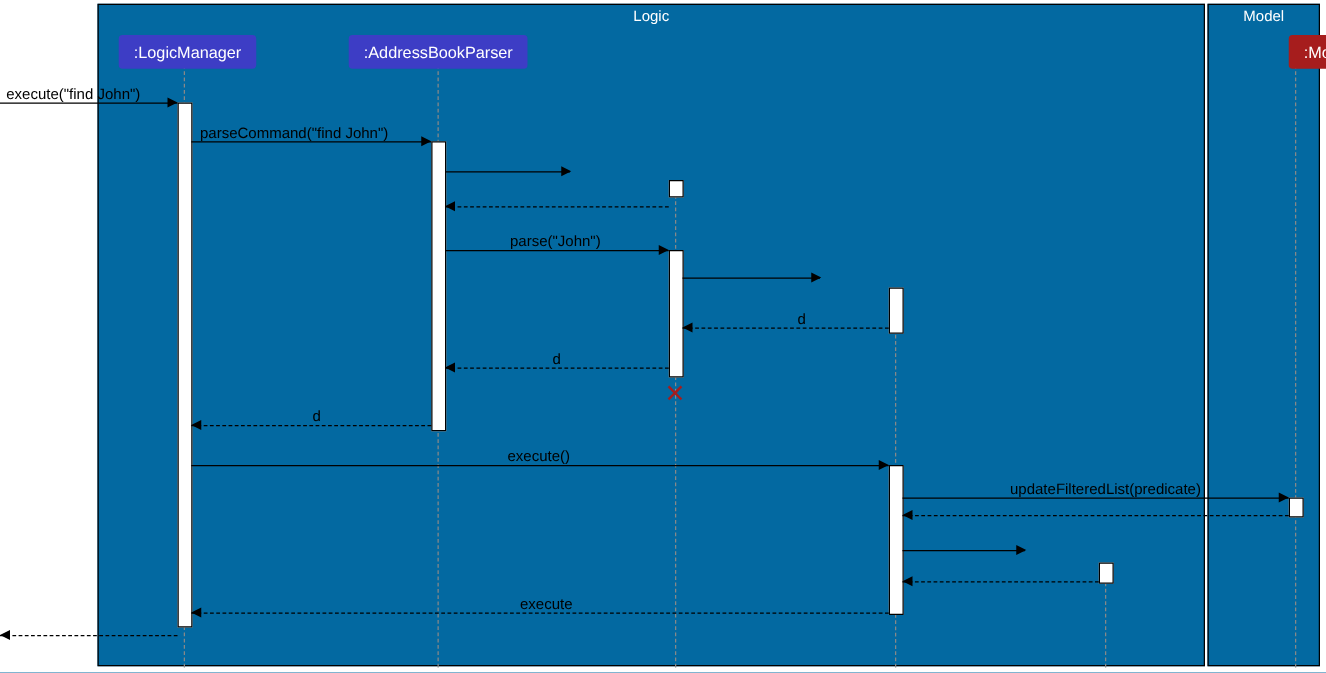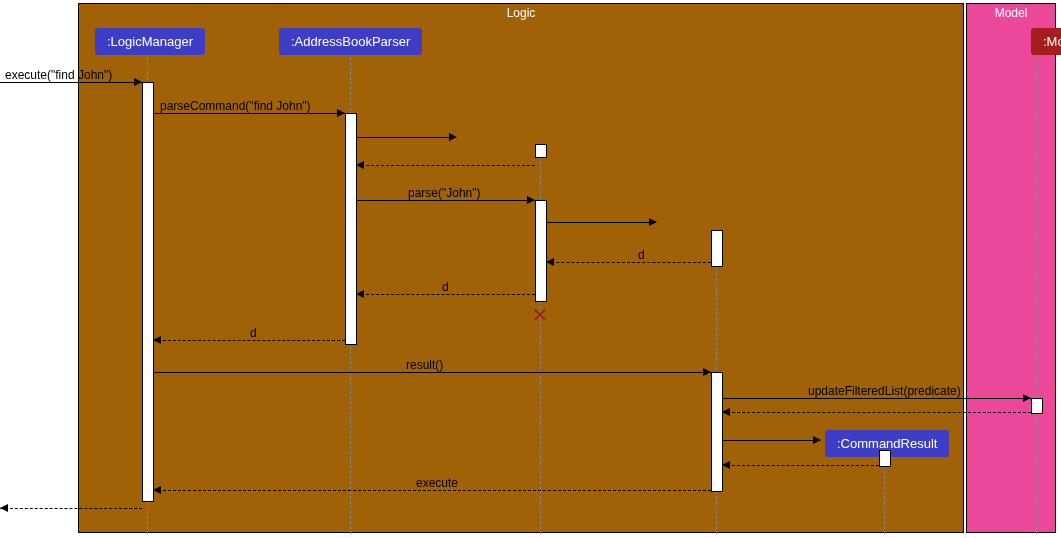--- a/index.html
+++ b/index.html
@@ -1,19 +1,19 @@
 <!DOCTYPE html>
 <html><head>
 <meta charset="utf-8">
 <style>
 body{margin:0;font-family:sans-serif;font-size:12px;background:#fff}
 .canvas{position:relative;width:1061px;height:538px}
 .box{position:absolute;border:1px solid #000}
-.logic-bg{background:#a16207}
-.model-bg{background:#ec4899}
+.logic-bg{background:#0369a1}
+.model-bg{background:#0369a1}
 .frame-title{position:absolute;top:2px;width:100%;text-align:center;color:#fff;font-size:12px}
 .participant{position:absolute;background:#3d3dc5;color:#fff;padding:6px 12px;border-radius:3px;font-size:13px;white-space:nowrap}
 .model-head{background:#a61d1d}
 .lifeline{position:absolute;width:0;border-left:1px dashed #888}
 .activation{position:absolute;width:10px;background:#fff;border:1px solid #000}
 .msg{position:absolute;font-size:12px;color:#000}
 .arrow-line{position:absolute;height:0;border-top:1px solid #000}
 .arrow-dash{position:absolute;height:0;border-top:1px dashed #000}
 .ah-r{position:absolute;width:0;height:0;border-top:4px solid transparent;border-bottom:4px solid transparent;border-left:8px solid #000}
 .ah-l{position:absolute;width:0;height:0;border-top:4px solid transparent;border-bottom:4px solid transparent;border-right:8px solid #000}
@@ -33,21 +33,20 @@
 
 <div class="lifeline" style="left:147px;top:52px;height:482px"></div>
 <div class="lifeline" style="left:350px;top:52px;height:482px"></div>
 <div class="lifeline" style="left:540px;top:156px;height:378px"></div>
 <div class="lifeline" style="left:716px;top:238px;height:296px"></div>
 <div class="lifeline" style="left:884px;top:456px;height:78px"></div>
 <div class="lifeline" style="left:1036px;top:52px;height:482px"></div>
 
 <div class="participant" style="left:95px;top:28px">:LogicManager</div>
 <div class="participant" style="left:279px;top:28px">:AddressBookParser</div>
-<div class="participant" style="left:825px;top:430px">:CommandResult</div>
 <div class="participant model-head" style="left:1031px;top:28px">:Model</div>
 
 <div class="activation" style="left:142px;top:82px;height:418px"></div>
 <div class="activation" style="left:345px;top:113px;height:230px"></div>
 <div class="activation" style="left:535px;top:144px;height:12px"></div>
 <div class="activation" style="left:535px;top:200px;height:100px"></div>
 <div class="activation" style="left:711px;top:230px;height:35px"></div>
 <div class="activation" style="left:711px;top:372px;height:118px"></div>
 <div class="activation" style="left:1031px;top:398px;height:14px"></div>
 <div class="activation" style="left:879px;top:450px;height:15px"></div>
@@ -82,21 +81,21 @@
 <div class="msg" style="left:442px;top:280px">d</div>
 
 <div class="destroy" style="left:540px;top:315px">✕</div>
 
 <div class="arrow-dash" style="left:153px;top:340px;width:192px"></div>
 <div class="ah-l" style="left:153px;top:336px"></div>
 <div class="msg" style="left:250px;top:326px">d</div>
 
 <div class="arrow-line" style="left:153px;top:372px;width:558px"></div>
 <div class="ah-r" style="left:703px;top:368px"></div>
-<div class="msg" style="left:406px;top:358px">result()</div>
+<div class="msg" style="left:406px;top:358px">execute()</div>
 
 <div class="arrow-line" style="left:722px;top:398px;width:309px"></div>
 <div class="ah-r" style="left:1023px;top:394px"></div>
 <div class="msg" style="left:808px;top:384px">updateFilteredList(predicate)</div>
 
 <div class="arrow-dash" style="left:722px;top:412px;width:309px"></div>
 <div class="ah-l" style="left:722px;top:408px"></div>
 
 <div class="arrow-line" style="left:722px;top:440px;width:98px"></div>
 <div class="ah-r" style="left:813px;top:436px"></div>

